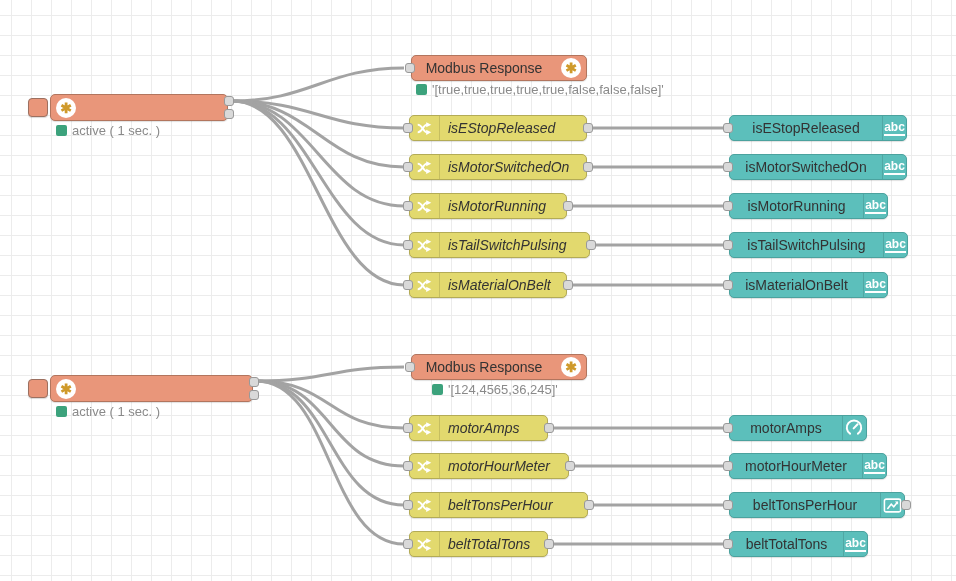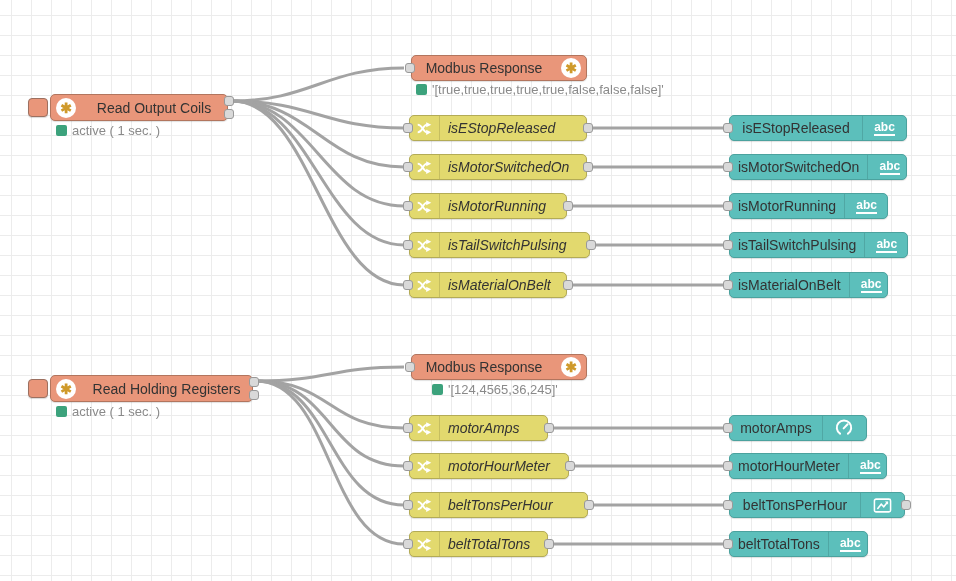--- a/index.html
+++ b/index.html
@@ -30,21 +30,21 @@
   }
   .port.in{left:-7px;}
   .port.out{right:-7px;}
   .hub .port.o1{top:1px;right:-7px;}
   .hub .port.o2{top:14px;right:-7px;}
   .icon-box{
     height:100%;display:flex;align-items:center;justify-content:center;
     flex:0 0 auto;box-sizing:border-box;
   }
   .icon-box.l{width:30px;border-right:1px solid rgba(0,0,0,0.12);}
-  .icon-box.r{width:44px;border-left:1px solid rgba(0,0,0,0.12);margin-left:auto;}
+  .icon-box.r{width:24px;border-left:1px solid rgba(0,0,0,0.12);margin-left:auto;}
   .icon-box.plain{border:none;}
   .disc{
     width:20px;height:20px;border-radius:50%;background:#fff;
     display:flex;align-items:center;justify-content:center;
     color:#cf9a2b;font-size:14px;font-weight:bold;line-height:1;
   }
   .lbl{padding:0 8px;white-space:nowrap;}
   .lbl.it{font-style:italic;}
   .lbl.center{flex:1;text-align:center;}
   .lbl.right{margin-left:auto;text-align:right;}
@@ -93,21 +93,20 @@
   <path d="M574 466 L724 466"></path>
   <path d="M593 505 L724 505"></path>
   <path d="M553 544 L724 544"></path>
 </svg>
 
 <div class="inject-btn" style="left:28px;top:98px"></div>
 <div class="node hub modbus" style="left:50px;top:94px;width:178px">
   <span class="icon-box plain" style="width:30px">
       <span class="disc">✱</span>
     </span>
-  <span class="lbl center">Read Output Coils</span>
   <span class="port o1"></span>
   <span class="port o2"></span>
 </div>
 <div class="status" style="left:56px;top:123px">
   <span class="dot"></span>
   <span>active ( 1 sec. )</span>
 </div>
 
 <div class="node modbus" style="left:411px;top:55px;width:176px">
   <span class="port in"></span>
@@ -221,21 +220,20 @@
   <span class="icon-box r">
       <span class="abc">abc</span>
     </span>
 </div>
 
 <div class="inject-btn" style="left:28px;top:379px"></div>
 <div class="node hub modbus" style="left:50px;top:375px;width:203px">
   <span class="icon-box plain" style="width:30px">
       <span class="disc">✱</span>
     </span>
-  <span class="lbl center">Read Holding Registers</span>
   <span class="port o1"></span>
   <span class="port o2"></span>
 </div>
 <div class="status" style="left:56px;top:404px">
   <span class="dot"></span>
   <span>active ( 1 sec. )</span>
 </div>
 
 <div class="node modbus" style="left:411px;top:354px;width:176px">
   <span class="port in"></span>

